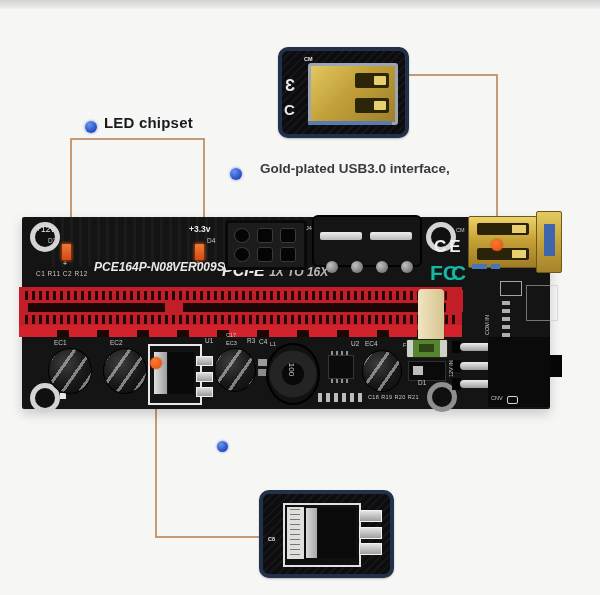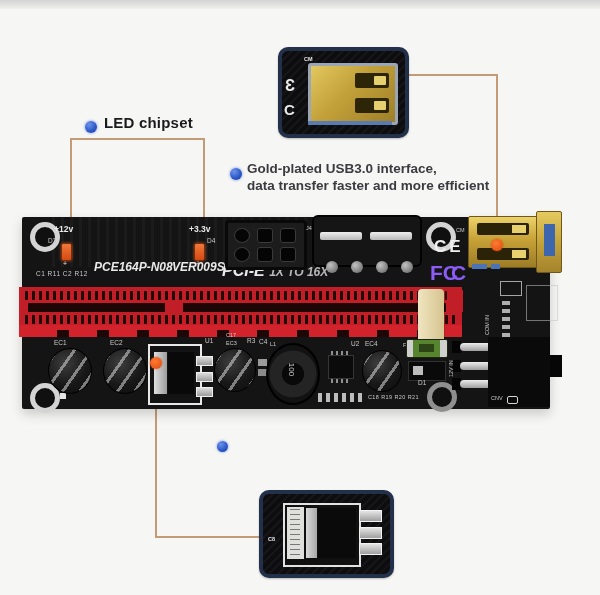--- a/index.html
+++ b/index.html
@@ -56,21 +56,21 @@
   .sixpin .hole6{position:absolute;width:14px;height:13px;background:#050505;border:1px solid #3a3a3a;border-radius:3px;}
   .sixpin .round{border-radius:50%;}
 
   .molex{left:290px;top:-2px;width:106px;height:48px;background:#151515;border:2px solid #020202;border-radius:6px;}
   .molex .clip{position:absolute;top:15px;width:42px;height:8px;border-radius:2px;
       background:linear-gradient(180deg,#efefef,#b9b9b9);}
   .molex .pin4{position:absolute;top:44px;width:12px;height:12px;border-radius:50%;
       background:radial-gradient(circle at 35% 35%,#c2c2c2,#5c5c5c);}
 
   .ce-logo{font-size:17px;font-weight:700;letter-spacing:3px;color:#f0f0f0;}
-  .fcc-logo{font-size:21px;font-weight:700;color:#8b5cf6;}
+  .fcc-logo{font-size:21px;font-weight:700;color:#14b8a6;}
   .fcc-logo .cc{letter-spacing:-7px;font-weight:700;}
 
   .slot{left:-3px;top:70px;width:443px;height:50px;background:#c11e27;}
   .slot .ticks{position:absolute;left:6px;right:6px;height:9px;
       background:repeating-linear-gradient(90deg,#230808 0 3px,transparent 3px 7px);}
   .slot .opening{position:absolute;left:9px;top:16px;height:9px;width:418px;background:#1e0606;border-radius:1px;}
   .slot .key{position:absolute;left:146px;top:15px;width:18px;height:11px;background:#c11e27;}
   .slot .lowband{position:absolute;left:0;top:38px;width:100%;height:12px;background:#d2232c;}
   .slot .notches{position:absolute;left:10px;bottom:0;right:10px;height:7px;
       background:repeating-linear-gradient(90deg,transparent 0 28px,#1e0707 28px 40px);}
@@ -144,23 +144,22 @@
   <div class="abs cline" style="left:401px;top:74px;width:97px;height:2px;"></div>
   <div class="abs cline" style="left:496px;top:74px;width:2px;height:172px;"></div>
 
   <div class="abs cline" style="left:155px;top:368px;width:2px;height:170px;"></div>
   <div class="abs cline" style="left:155px;top:536px;width:104px;height:2px;"></div>
 
   <div class="abs bullet" style="left:85px;top:121px;"></div>
   <div class="abs callout-label" style="left:104px;top:114px;">LED chipset</div>
 
   <div class="abs bullet" style="left:230px;top:168px;"></div>
-  <div class="abs" style="left:247px;top:160px;">
+  <div class="abs" style="left:260px;top:160px;text-align:center;">
     <div class="callout-text">Gold-plated USB3.0 interface,</div>
-    <div class="callout-text">data transfer faster and more efficient</div>
   </div>
 
   <div class="abs bullet" style="left:217px;top:441px;width:11px;height:11px;"></div>
   <div class="abs" style="left:237px;top:433px;">
   </div>
 
   <div class="abs inset" style="left:278px;top:47px;width:123px;height:83px;">
     <div class="abs inset-texture"></div>
     <div class="abs inset-glyph t5" style="left:22px;top:5px;">CM</div>
     <div class="abs inset-glyph" style="left:3px;top:26px;font-size:16px;">Ɛ</div>
@@ -178,21 +177,21 @@
 
   <div class="abs board">
     <div class="abs shade"></div>
 
     <div class="abs hole" style="left:8px;top:5px;"></div>
     <div class="abs hole" style="left:8px;top:166px;"></div>
     <div class="abs hole" style="left:404px;top:5px;"></div>
     <div class="abs hole dark" style="left:405px;top:165px;"></div>
     <div class="abs" style="left:38px;top:176px;width:6px;height:6px;background:#e6e6e6;"></div>
 
-    <div class="abs wtext t8" style="left:32px;top:7px;font-weight:700;">+12v</div>
+    <div class="abs wtext t8" style="left:14px;top:7px;font-weight:400;">+12v</div>
     <div class="abs silk t6" style="left:26px;top:20px;">D3</div>
     <div class="abs led" style="left:39px;top:26px;"></div>
     <div class="abs wtext t7" style="left:41px;top:43px;">+</div>
 
     <div class="abs wtext t8" style="left:167px;top:7px;font-weight:700;">+3.3v</div>
     <div class="abs silk t6" style="left:185px;top:20px;">D4</div>
     <div class="abs led" style="left:172px;top:26px;"></div>
     <div class="abs wtext t7" style="left:174px;top:43px;">+</div>
 
     <div class="abs silk t6" style="left:14px;top:53px;letter-spacing:.5px;">C1 R11 C2 R12</div>

